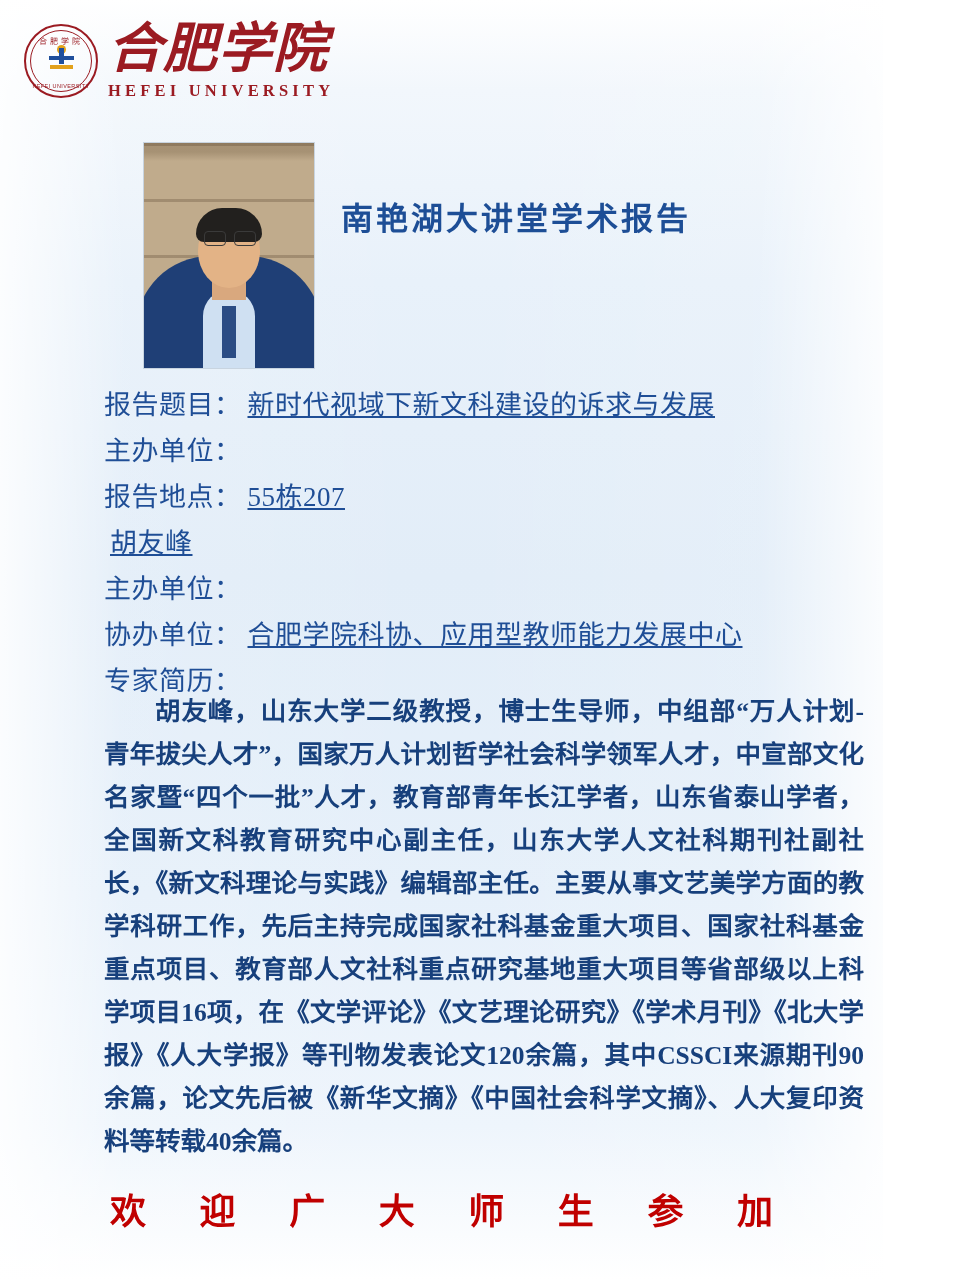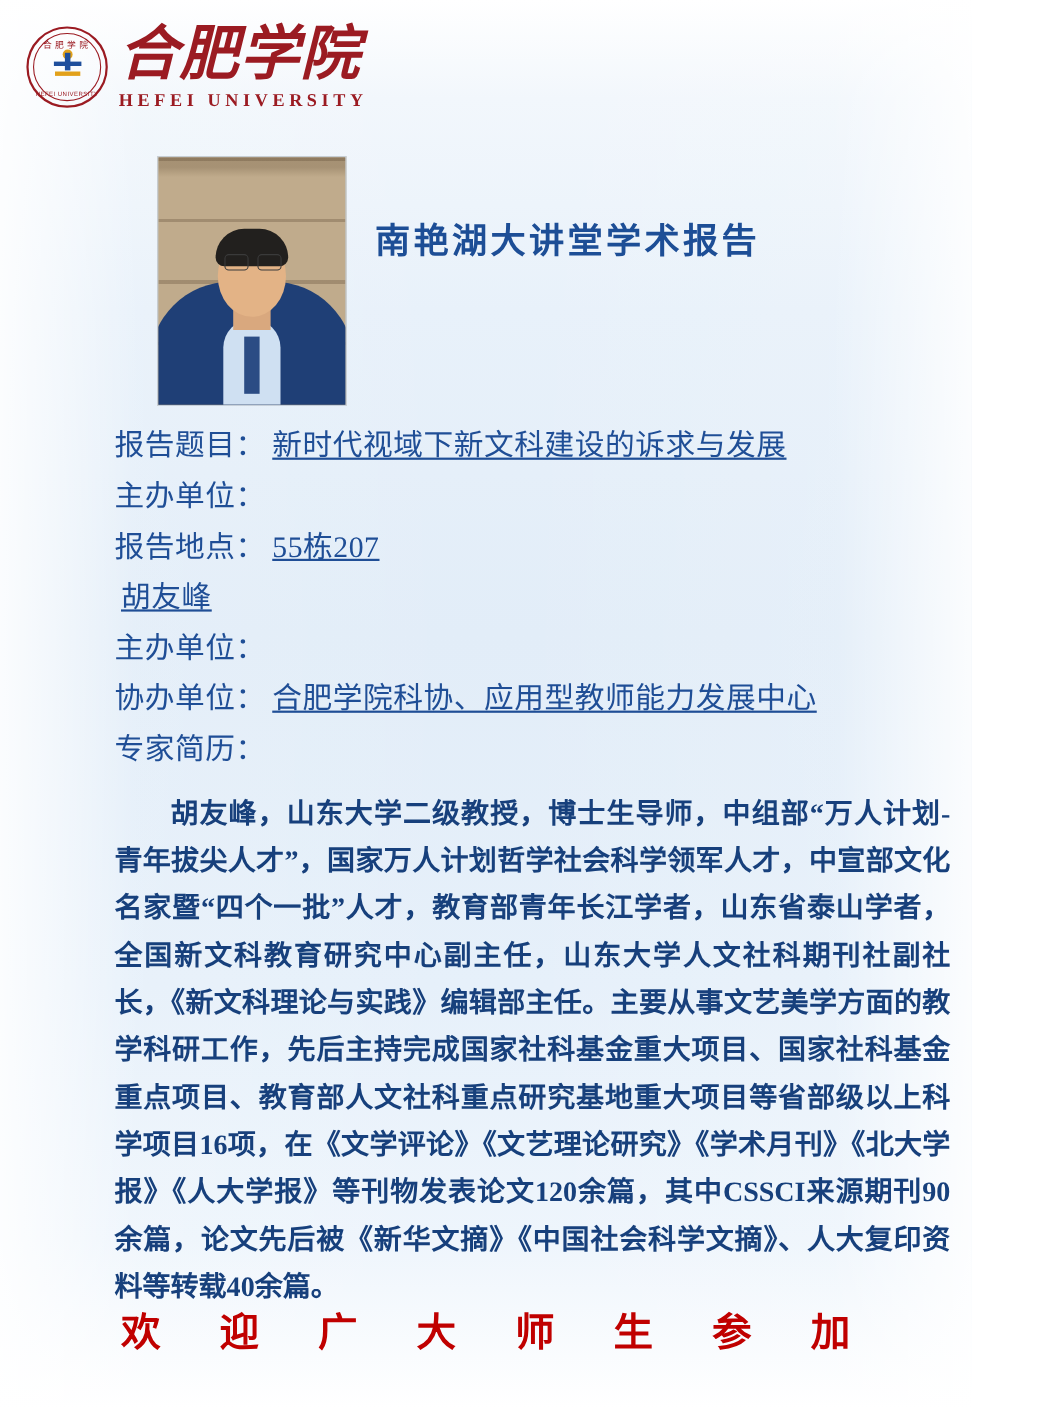--- a/index.html
+++ b/index.html
@@ -286,21 +286,20 @@
     width: 760px;
     font-size: 25.5px;
     line-height: 43px;
     color: #17407c;
     text-align: justify;
     text-justify: inter-ideograph;
     text-indent: 2em;
     font-family: "Liberation Serif", "DejaVu Serif", serif;
     font-weight: 700;
     z-index: 2;
-    margin-top: 28px;
   }
 
   
   .slogan {
     position: absolute;
     left: 110px;
     right: 110px;
     top: 1182px;
     display: flex;
     justify-content: space-between;

